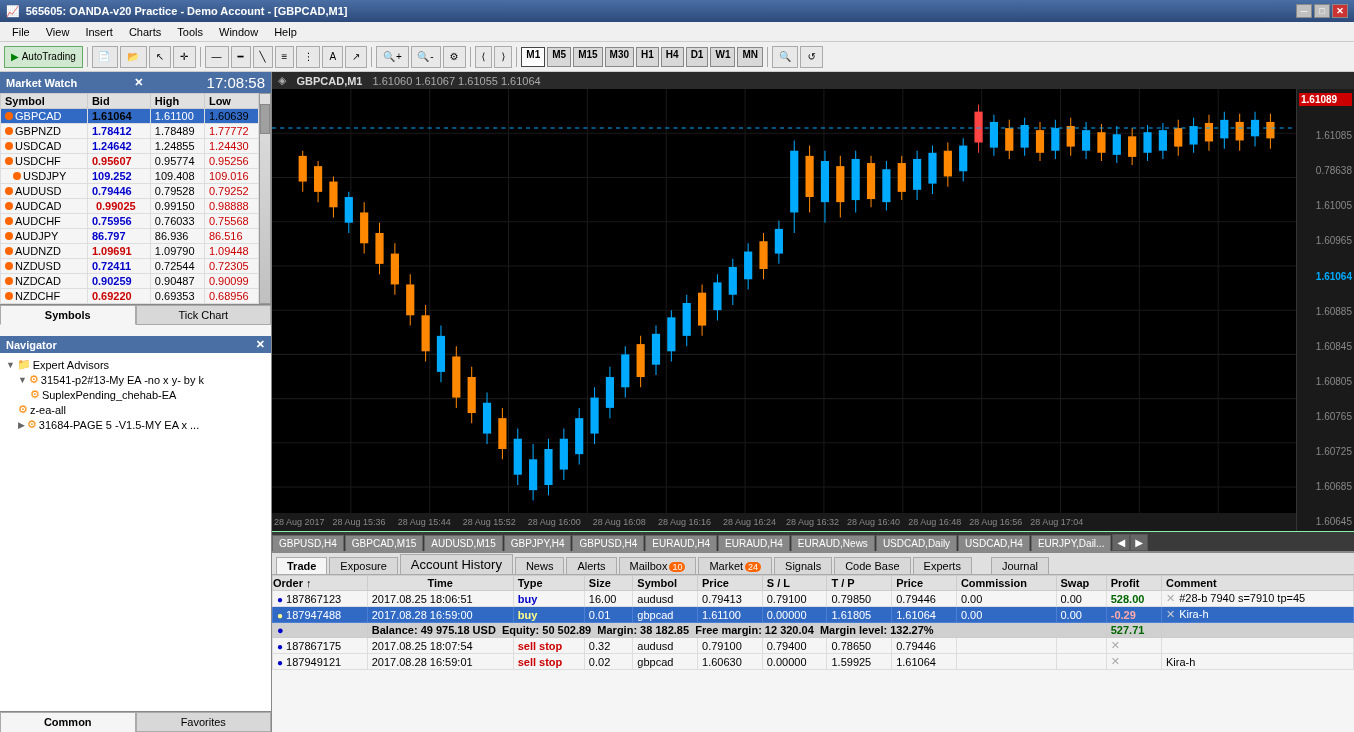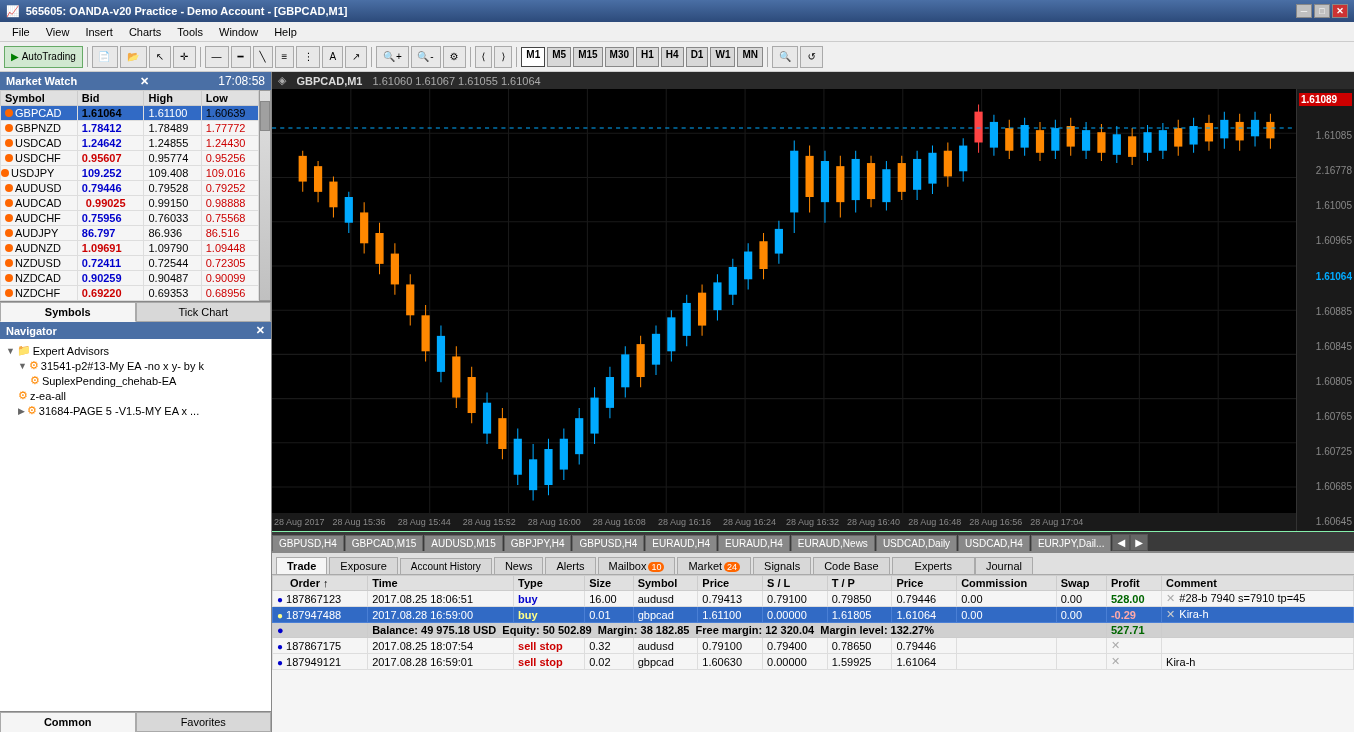--- a/index.html
+++ b/index.html
@@ -35,21 +35,21 @@
     #mw-table th { background: #e0e0e0; border: 1px solid #ccc; padding: 1px 4px; text-align: left; font-weight: bold; }
     #mw-table td { border: 1px solid #ddd; padding: 1px 4px; white-space: nowrap; }
     #mw-table tr.selected td { background: #316ac5; color: #fff; }
     
     
     #mw-tabs { display: flex; border-top: 1px solid #888; }
     .mw-tab { flex: 1; padding: 3px 6px; background: #d8d8d8; border: 1px solid #aaa; cursor: pointer; font-size: 11px; text-align: center; }
     .mw-tab.active { background: #f5f5f5; border-bottom: 1px solid #f5f5f5; font-weight: bold; }
     
     
-    #navigator { flex: 1; overflow: hidden; display: flex; flex-direction: column; }
+    #navigator { flex: 1; overflow: hidden; display: flex; flex-direction: column; margin-top: 11px; }
     #nav-header { background: #4a6fa5; color: #fff; padding: 2px 6px; display: flex; justify-content: space-between; align-items: center; font-weight: bold; font-size: 11px; }
     #nav-content { flex: 1; overflow-y: auto; background: #fff; padding: 4px 2px; font-size: 11px; }
     .nav-tree-item { padding: 1px 4px; display: flex; align-items: center; gap: 2px; cursor: pointer; }
     .nav-indent1 { margin-left: 12px; }
     .nav-indent2 { margin-left: 24px; }
     .nav-arrow { font-size: 9px; color: #666; }
     #nav-tabs { display: flex; border-top: 1px solid #888; }
     .nav-tab { flex: 1; padding: 3px 6px; background: #d8d8d8; border: 1px solid #aaa; cursor: pointer; font-size: 11px; text-align: center; }
     .nav-tab.active { background: #f5f5f5; border-bottom: none; font-weight: bold; }
     
@@ -151,21 +151,21 @@
 </div>
 
 <div id="main">
 
   <div id="left-panel">
 
     <div id="market-watch">
       <div id="mw-header">
         <span>Market Watch</span>
         <span style="cursor:pointer;">✕</span>
-        <span style="margin-left:6px;font-weight:normal;font-size:12px;">17:08:58</span>
+        <span style="margin-left:6px;font-weight:normal;font-size:15px;">17:08:58</span>
       </div>
       <div style="display:flex;">
         <div style="flex:1;overflow:hidden;">
           <table id="mw-table">
             <thead>
               <tr>
                 <th>Symbol</th>
                 <th>Bid</th>
                 <th>High</th>
                 <th>Low</th>
@@ -198,21 +198,21 @@
   </tr>
                 <tr>
     <td style="border:1px solid #ddd;padding:1px 4px;">
       <span style="display:inline-block;width:8px;height:8px;background:#ff6600;border-radius:50%;margin-right:2px;"></span>USDCHF
     </td>
     <td style="border:1px solid #ddd;padding:1px 4px;color:#cc0000;font-weight:bold;">0.95607</td>
     <td style="border:1px solid #ddd;padding:1px 4px;">0.95774</td>
     <td style="border:1px solid #ddd;padding:1px 4px;color:#cc0000">0.95256</td>
   </tr>
                 <tr>
-    <td style="border:1px solid #ddd;padding:1px 0;">
+    <td style="border:1px solid #ddd;padding:1px 12px;">
       <span style="display:inline-block;width:8px;height:8px;background:#ff6600;border-radius:50%;margin-right:2px;"></span>USDJPY
     </td>
     <td style="border:1px solid #ddd;padding:1px 4px;color:#0000cc;font-weight:bold;">109.252</td>
     <td style="border:1px solid #ddd;padding:1px 4px;">109.408</td>
     <td style="border:1px solid #ddd;padding:1px 4px;color:#cc0000">109.016</td>
   </tr>
                 <tr>
     <td style="border:1px solid #ddd;padding:1px 4px;">
       <span style="display:inline-block;width:8px;height:8px;background:#ff6600;border-radius:50%;margin-right:2px;"></span>AUDUSD
     </td>
@@ -519,21 +519,21 @@
               <span style="color:#888;font-size:9px;padding:0 4px;white-space:nowrap;">28 Aug 16:40</span>
               <span style="color:#888;font-size:9px;padding:0 4px;white-space:nowrap;">28 Aug 16:48</span>
               <span style="color:#888;font-size:9px;padding:0 4px;white-space:nowrap;">28 Aug 16:56</span>
               <span style="color:#888;font-size:9px;padding:0 4px;white-space:nowrap;">28 Aug 17:04</span>
             </div>
           </div>
 
           <div id="price-scale" style="width:58px;background:#1a1a1a;color:#888;font-size:10px;display:flex;flex-direction:column;justify-content:space-between;padding:4px 2px;border-left:1px solid #333;">
             <div style="background:#cc0000;color:#fff;padding:1px 2px;font-weight:bold;font-size:10px;">1.61089</div>
             <div style="text-align:right;">1.61085</div>
-            <div style="text-align:right;">2.16778</div>
+            <div style="text-align:right;">0.78638</div>
             <div style="text-align:right;">1.61005</div>
             <div style="text-align:right;">1.60965</div>
             <div style="text-align:right;color:#00aaff;font-weight:bold;">1.61064</div>
             <div style="text-align:right;">1.60885</div>
             <div style="text-align:right;">1.60845</div>
             <div style="text-align:right;">1.60805</div>
             <div style="text-align:right;">1.60765</div>
             <div style="text-align:right;">1.60725</div>
             <div style="text-align:right;">1.60685</div>
             <div style="text-align:right;">1.60645</div>
@@ -556,37 +556,37 @@
         <div style="background:#666;color:#fff;padding:2px 4px;border:1px solid #555;cursor:pointer;font-size:10px;">◀</div>
         <div style="background:#666;color:#fff;padding:2px 4px;border:1px solid #555;cursor:pointer;font-size:10px;">▶</div>
       </div>
     </div>
 
     <div id="bottom-panel" style="height:190px;background:#f5f5f5;border-top:2px solid #888;display:flex;flex-direction:column;">
 
       <div id="bottom-tabs" style="display:flex;background:#e0e0e0;border-bottom:1px solid #aaa;height:22px;align-items:flex-end;padding-left:4px;">
         <div class="bottom-tab active" style="padding:2px 10px;background:#f5f5f5;border:1px solid #aaa;border-bottom:none;cursor:pointer;font-size:11px;font-weight:bold;margin-right:2px;">Trade</div>
         <div class="bottom-tab" style="padding:2px 10px;background:#d8d8d8;border:1px solid #aaa;border-bottom:none;cursor:pointer;font-size:11px;margin-right:2px;">Exposure</div>
-        <div class="bottom-tab" style="padding:2px 10px;background:#d8d8d8;border:1px solid #aaa;border-bottom:none;cursor:pointer;font-size:10px;margin-right:2px;">Account History</div>
+        <div class="bottom-tab" style="padding:2px 10px;background:#d8d8d8;border:1px solid #aaa;border-bottom:none;cursor:pointer;font-size:13px;margin-right:2px;">Account History</div>
         <div class="bottom-tab" style="padding:2px 10px;background:#d8d8d8;border:1px solid #aaa;border-bottom:none;cursor:pointer;font-size:11px;margin-right:2px;">News</div>
         <div class="bottom-tab" style="padding:2px 10px;background:#d8d8d8;border:1px solid #aaa;border-bottom:none;cursor:pointer;font-size:11px;margin-right:2px;">Alerts</div>
         <div class="bottom-tab" style="padding:2px 10px;background:#d8d8d8;border:1px solid #aaa;border-bottom:none;cursor:pointer;font-size:11px;margin-right:2px;">Mailbox<span class="tab-badge">10</span></div>
         <div class="bottom-tab" style="padding:2px 10px;background:#d8d8d8;border:1px solid #aaa;border-bottom:none;cursor:pointer;font-size:11px;margin-right:2px;">Market<span class="tab-badge">24</span></div>
         <div class="bottom-tab" style="padding:2px 10px;background:#d8d8d8;border:1px solid #aaa;border-bottom:none;cursor:pointer;font-size:11px;margin-right:2px;">Signals</div>
         <div class="bottom-tab" style="padding:2px 10px;background:#d8d8d8;border:1px solid #aaa;border-bottom:none;cursor:pointer;font-size:11px;margin-right:2px;">Code Base</div>
-        <div class="bottom-tab" style="padding:2px 22px;background:#d8d8d8;border:1px solid #aaa;border-bottom:none;cursor:pointer;font-size:11px;margin-right:0;">Experts</div>
+        <div class="bottom-tab" style="padding:2px 10px;background:#d8d8d8;border:1px solid #aaa;border-bottom:none;cursor:pointer;font-size:11px;margin-right:19px;">Experts</div>
         <div class="bottom-tab" style="padding:2px 10px;background:#d8d8d8;border:1px solid #aaa;border-bottom:none;cursor:pointer;font-size:11px;margin-right:2px;">Journal</div>
       </div>
 
       <div id="trade-table-container" style="flex:1;overflow-y:auto;">
         <table id="trade-table" style="width:100%;border-collapse:collapse;font-size:11px;">
           <thead>
             <tr>
-              <th style="background:#e0e0e0;border:1px solid #ccc;padding:1px 17px;text-align:left;white-space:nowrap;font-weight:bold;">Order ↑</th>
-              <th style="background:#e0e0e0;border:1px solid #ccc;padding:1px 4px;text-align:left;white-space:nowrap;font-weight:bold;">Time</th>
+              <th style="background:#e0e0e0;border:1px solid #ccc;padding:1px 0;text-align:left;white-space:nowrap;font-weight:bold;">Order ↑</th>
+              <th style="background:#e0e0e0;border:1px solid #ccc;padding:1px 4px;text-align:center;white-space:nowrap;font-weight:bold;">Time</th>
               <th style="background:#e0e0e0;border:1px solid #ccc;padding:1px 4px;text-align:left;white-space:nowrap;font-weight:bold;">Type</th>
               <th style="background:#e0e0e0;border:1px solid #ccc;padding:1px 4px;text-align:left;white-space:nowrap;font-weight:bold;">Size</th>
               <th style="background:#e0e0e0;border:1px solid #ccc;padding:1px 4px;text-align:left;white-space:nowrap;font-weight:bold;">Symbol</th>
               <th style="background:#e0e0e0;border:1px solid #ccc;padding:1px 4px;text-align:left;white-space:nowrap;font-weight:bold;">Price</th>
               <th style="background:#e0e0e0;border:1px solid #ccc;padding:1px 4px;text-align:left;white-space:nowrap;font-weight:bold;">S / L</th>
               <th style="background:#e0e0e0;border:1px solid #ccc;padding:1px 4px;text-align:left;white-space:nowrap;font-weight:bold;">T / P</th>
               <th style="background:#e0e0e0;border:1px solid #ccc;padding:1px 4px;text-align:left;white-space:nowrap;font-weight:bold;">Price</th>
               <th style="background:#e0e0e0;border:1px solid #ccc;padding:1px 4px;text-align:left;white-space:nowrap;font-weight:bold;">Commission</th>
               <th style="background:#e0e0e0;border:1px solid #ccc;padding:1px 4px;text-align:left;white-space:nowrap;font-weight:bold;">Swap</th>
               <th style="background:#e0e0e0;border:1px solid #ccc;padding:1px 4px;text-align:left;white-space:nowrap;font-weight:bold;">Profit</th>

